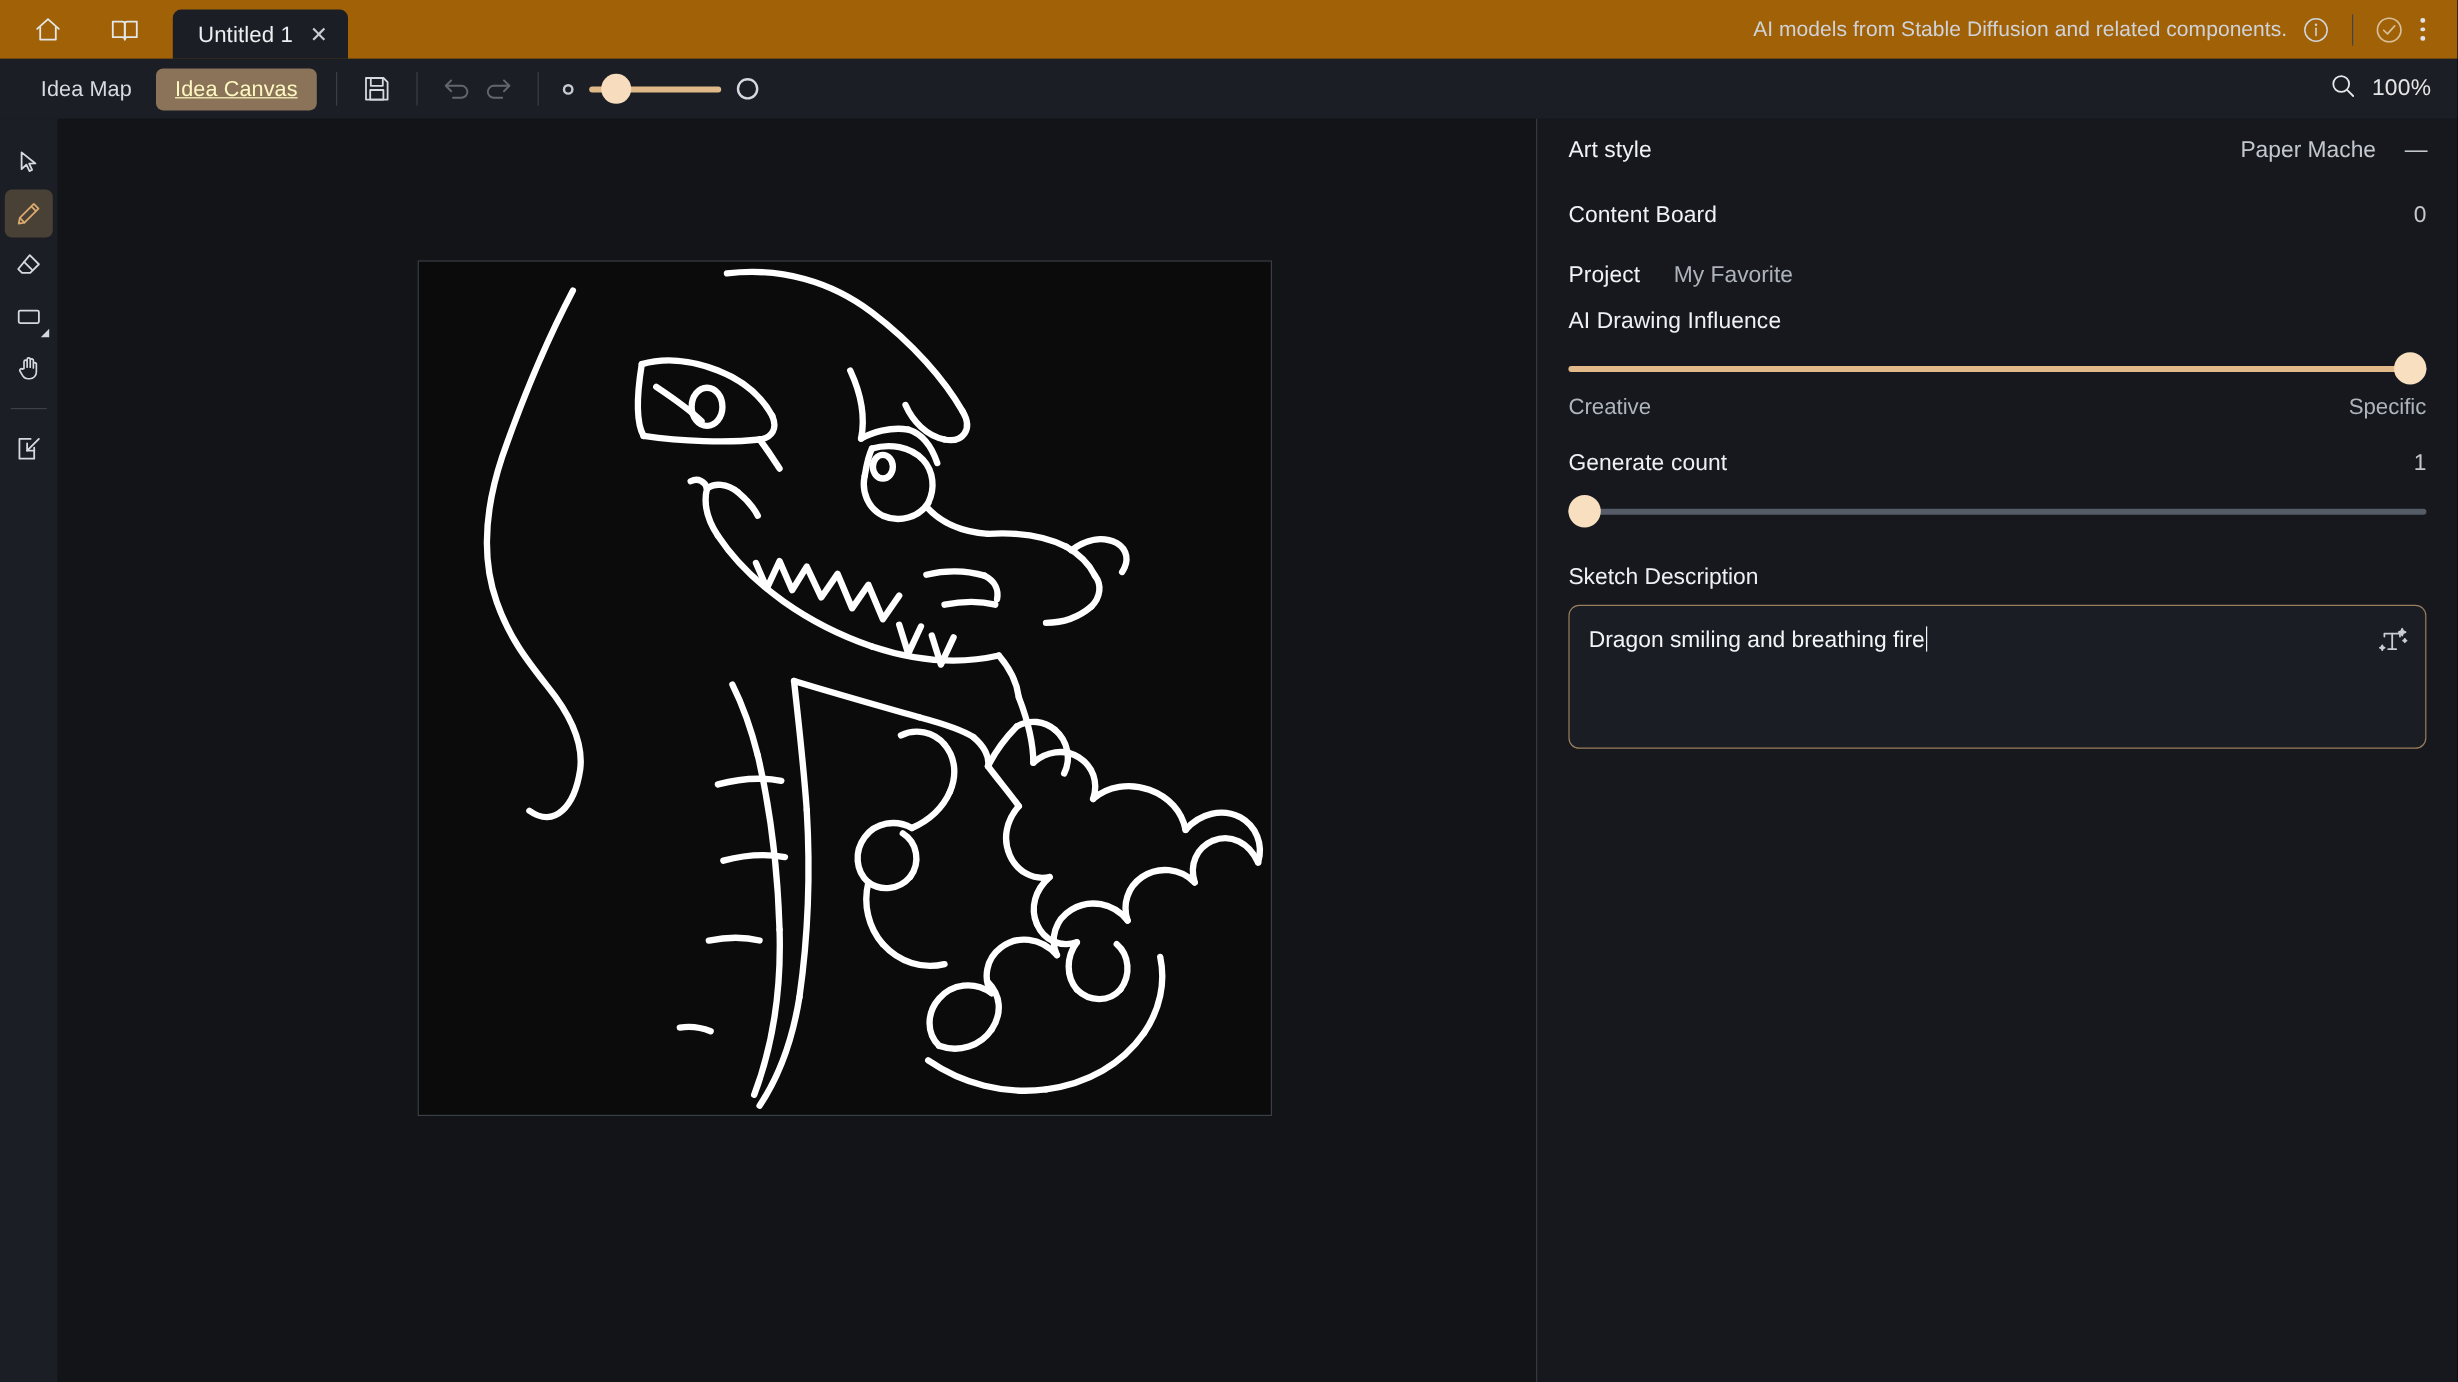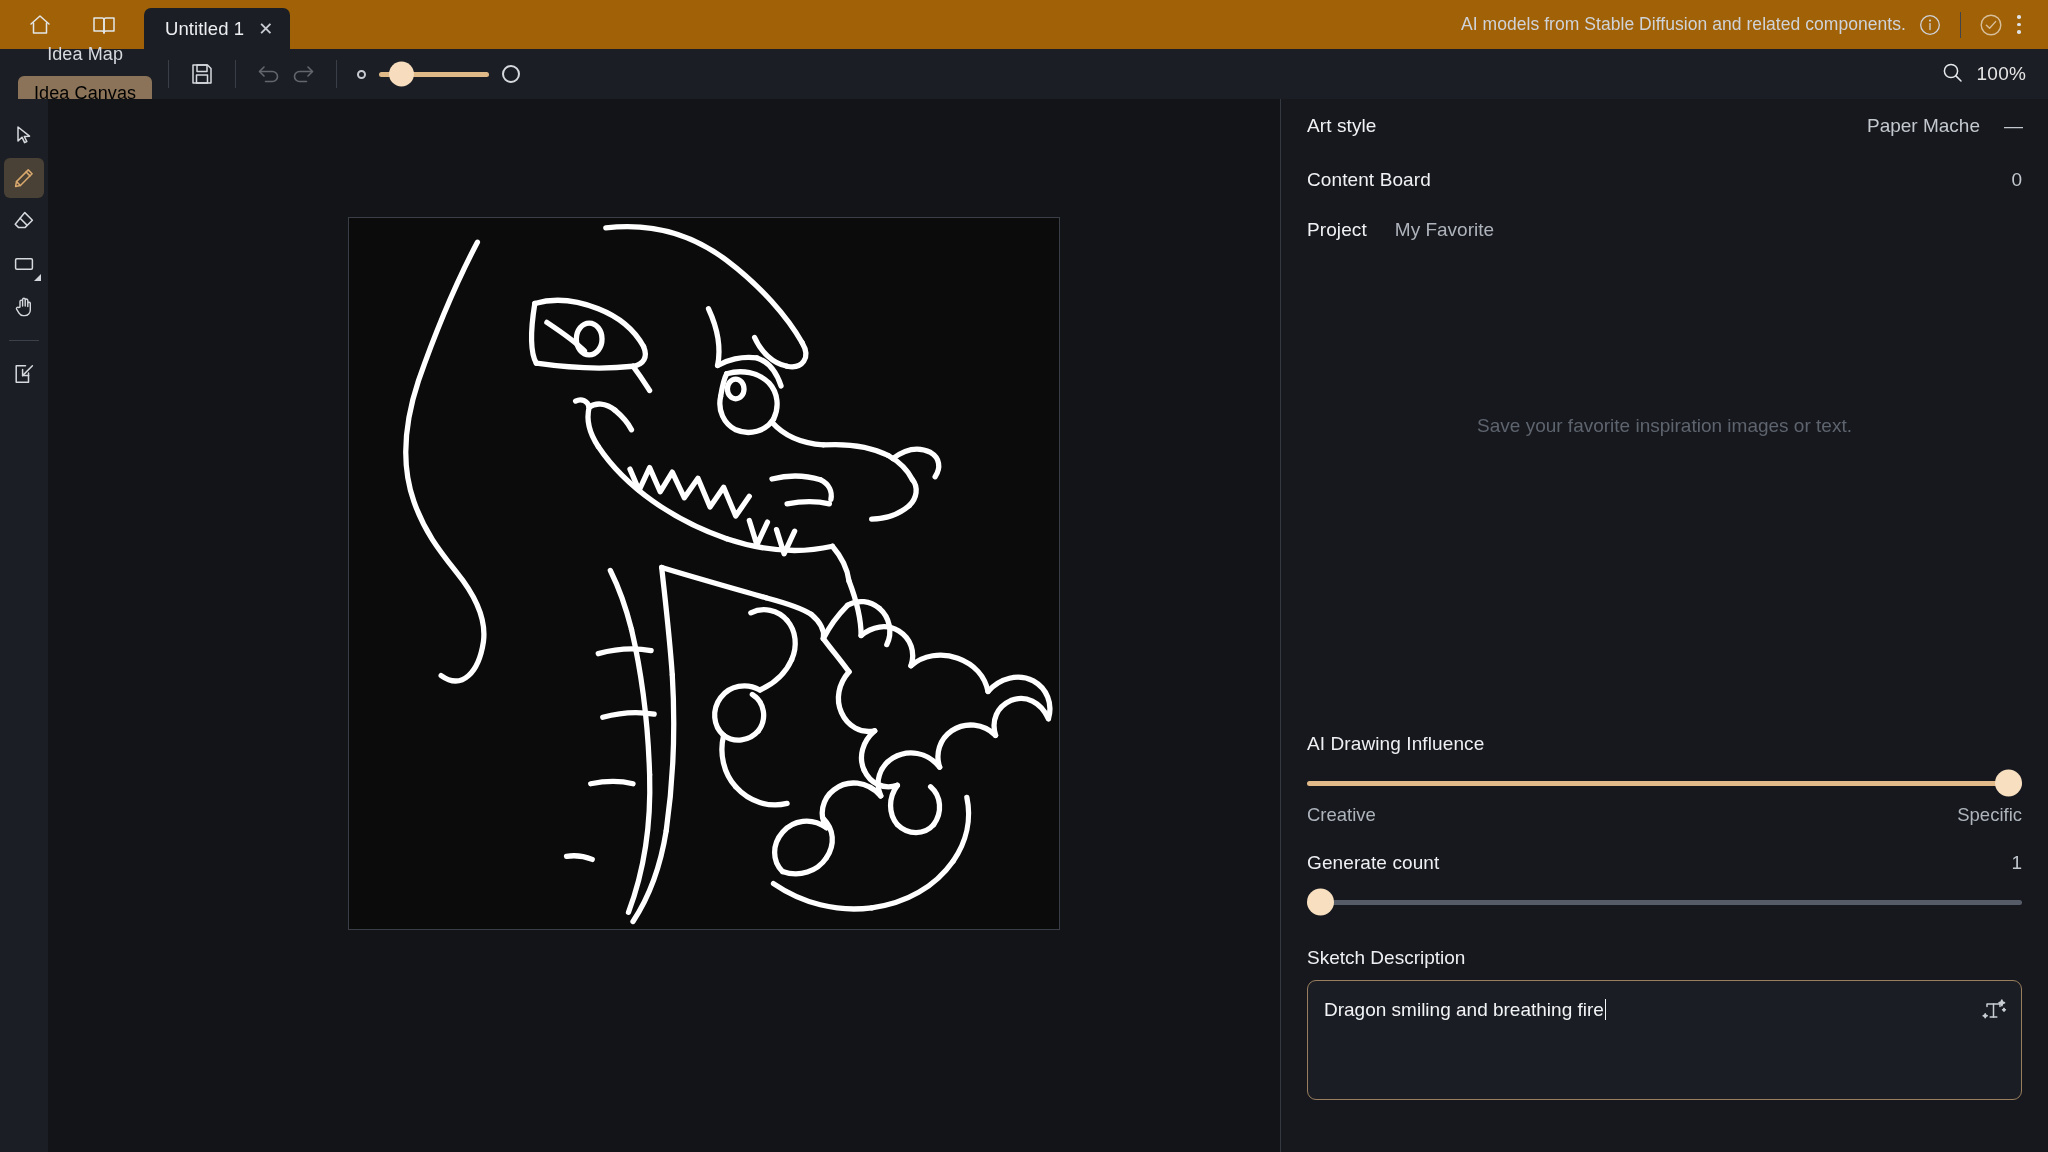--- a/index.html
+++ b/index.html
@@ -36,26 +36,26 @@
   .circ-icon { width:26px; height:26px; display:flex; align-items:center; justify-content:center; cursor:pointer; }
   .tb-div { width:1px; height:26px; background:#40454d; margin:0 17px; }
   .kebab { width:30px; height:30px; display:flex; flex-direction:column; align-items:center; justify-content:center; gap:4px; cursor:pointer; }
   .kebab i { width:3.5px; height:3.5px; border-radius:50%; background:#dfe2e6; display:block; }
 
   
   .toolbar {
     height:50px; flex:0 0 50px; background:#1b1e24; display:flex; align-items:center;
     padding-left:18px; position:relative;
   }
-  .seg { display:flex; align-items:center; gap:4px;flex-direction:column; }
+  .seg { display:flex; align-items:center; gap:4px; }
   .seg-btn {
     padding:7px 16px; border-radius:6px; font-size:18px; color:#d7dadf; cursor:pointer;
     letter-spacing:.1px; white-space:nowrap;
   }
-  .seg-btn.active { background:#8a7358; color:#000000; }
+  .seg-btn.active { background:#8a7358; color:#fef9c3;text-decoration:underline; }
   .tbar-div { width:1px; height:28px; background:#3a3f47; margin:0 16px; }
   .tool-ic { width:34px; height:34px; display:flex; align-items:center; justify-content:center; cursor:pointer; }
   .tool-ic.disabled { opacity:.42; }
   .brush-wrap { display:flex; align-items:center; gap:13px; margin-left:4px; }
   .brush-dot-small { width:9px; height:9px; border-radius:50%; border:2px solid #c8ccd2; }
   .brush-track {
     position:relative; width:110px; height:5px; background:#e0b988; border-radius:3px;
   }
   .brush-knob {
     position:absolute; left:-10px; top:50%; transform:translateY(-50%);
@@ -403,21 +403,20 @@
         <span class="p-spacer"></span>
         <span class="p-val">0</span>
       </div>
 
       <div class="p-row" style="height:46px">
         <span class="p-label">Project</span>
         <span class="p-sub">My Favorite</span>
       </div>
 
 
-      <div class="fav-empty">Save your favorite inspiration images or text.</div>
 
       <div class="sec">
         <div class="sec-head">
           <span class="sec-title">AI Drawing Influence</span>
         </div>
         <div class="slider-row">
           <span class="slider-track filled"></span>
           <span class="slider-knob" id="influence-knob" style="left: calc(100% - 27px);"></span>
         </div>
         <div class="slider-ends">

